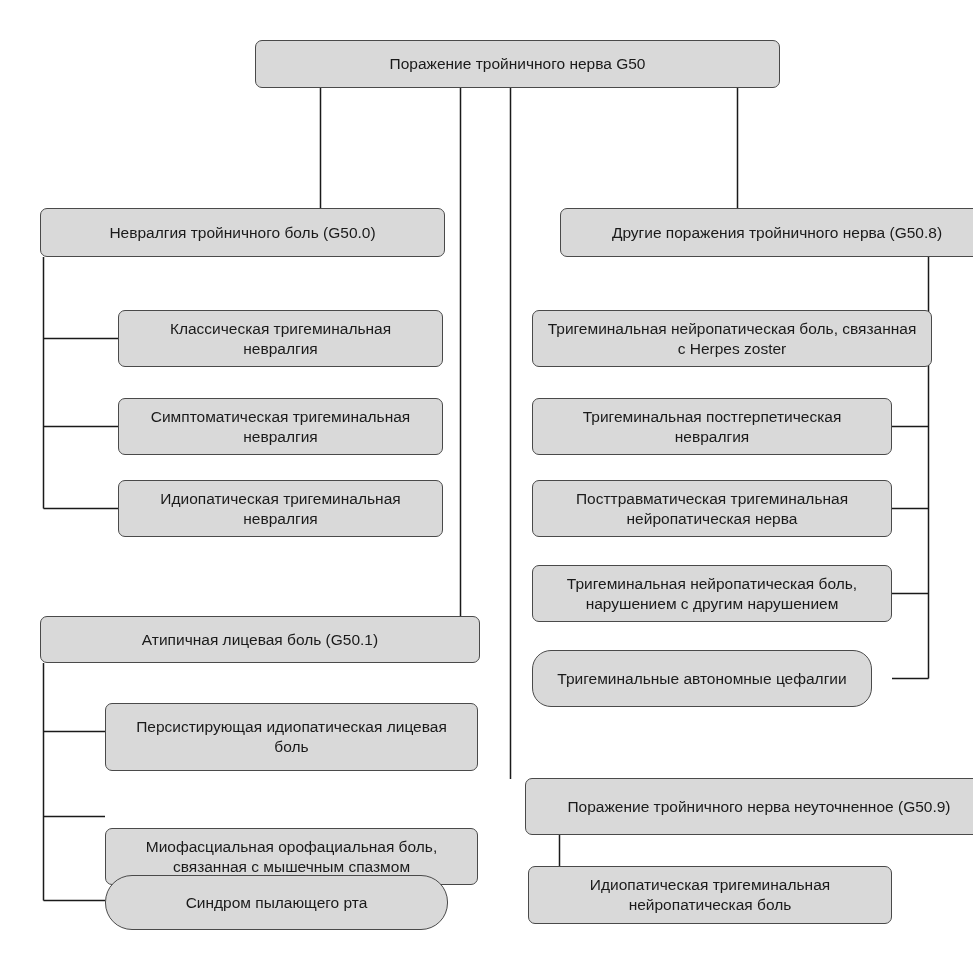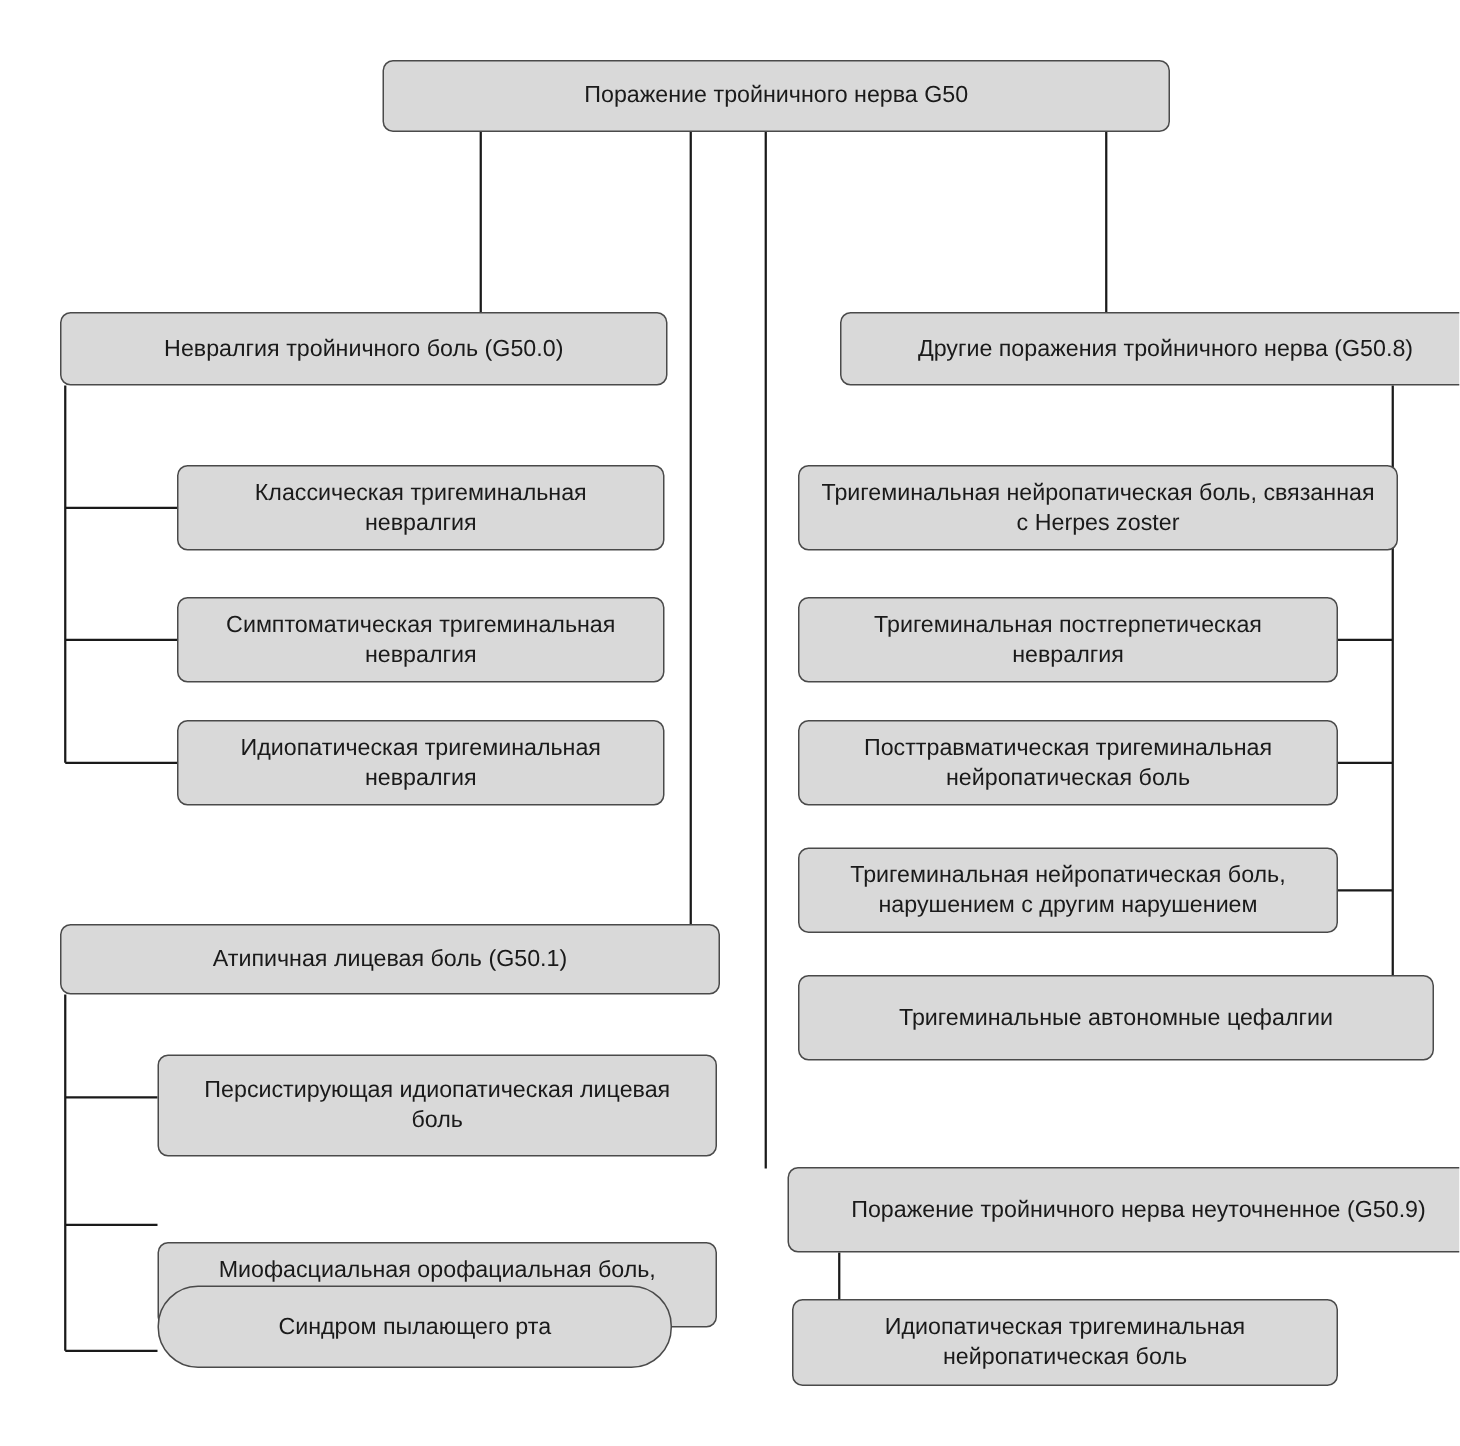--- a/index.html
+++ b/index.html
@@ -70,31 +70,31 @@
   <div class="node" style="left:118px; top:398px; width:325px; height:57px;">Симптоматическая тригеминальная невралгия</div>
 
   <div class="node" style="left:118px; top:480px; width:325px; height:57px;">Идиопатическая тригеминальная невралгия</div>
 
   <div class="node" style="left:40px; top:616px; width:440px; height:47px;">Атипичная лицевая боль (G50.1)</div>
 
   <div class="node" style="left:105px; top:703px; width:373px; height:68px;">Персистирующая идиопатическая лицевая боль</div>
 
   <div class="node" style="left:105px; top:788px; width:373px; height:57px;margin-top:40px;">Миофасциальная орофациальная боль, связанная с мышечным спазмом</div>
 
-  <div class="node" style="left:105px; top:857px; width:343px; height:55px;border-radius:27px;">Синдром пылающего рта</div>
+  <div class="node" style="left:105px; top:875px; width:343px; height:55px;border-radius:27px;">Синдром пылающего рта</div>
 
   <div class="node" style="left:560px; top:208px; width:434px; height:49px;">Другие поражения тройничного нерва (G50.8)</div>
 
   <div class="node" style="left:532px; top:310px; width:400px; height:57px;">Тригеминальная нейропатическая боль, связанная с Herpes zoster</div>
 
   <div class="node" style="left:532px; top:398px; width:360px; height:57px;">Тригеминальная постгерпетическая невралгия</div>
 
-  <div class="node" style="left:532px; top:480px; width:360px; height:57px;">Посттравматическая тригеминальная нейропатическая боль</div>
+  <div class="node" style="left:532px; top:480px; width:360px; height:57px;">Посттравматическая тригеминальная нейропатическая нерва</div>
 
   <div class="node" style="left:532px; top:565px; width:360px; height:57px;">Тригеминальная нейропатическая боль, нарушением с другим нарушением</div>
 
-  <div class="node" style="left:532px; top:650px; width:424px; height:57px;">Тригеминальные автономные цефалгии</div>
+  <div class="node" style="left:532px; top:650px; width:340px; height:57px;border-radius:19px;">Тригеминальные автономные цефалгии</div>
 
   <div class="node" style="left:497px; top:778px; width:468px; height:57px;margin-left:28px;">Поражение тройничного нерва неуточненное (G50.9)</div>
 
   <div class="node" style="left:528px; top:866px; width:364px; height:58px;">Идиопатическая тригеминальная нейропатическая боль</div>
 
 </div>
 
 </body></html>

